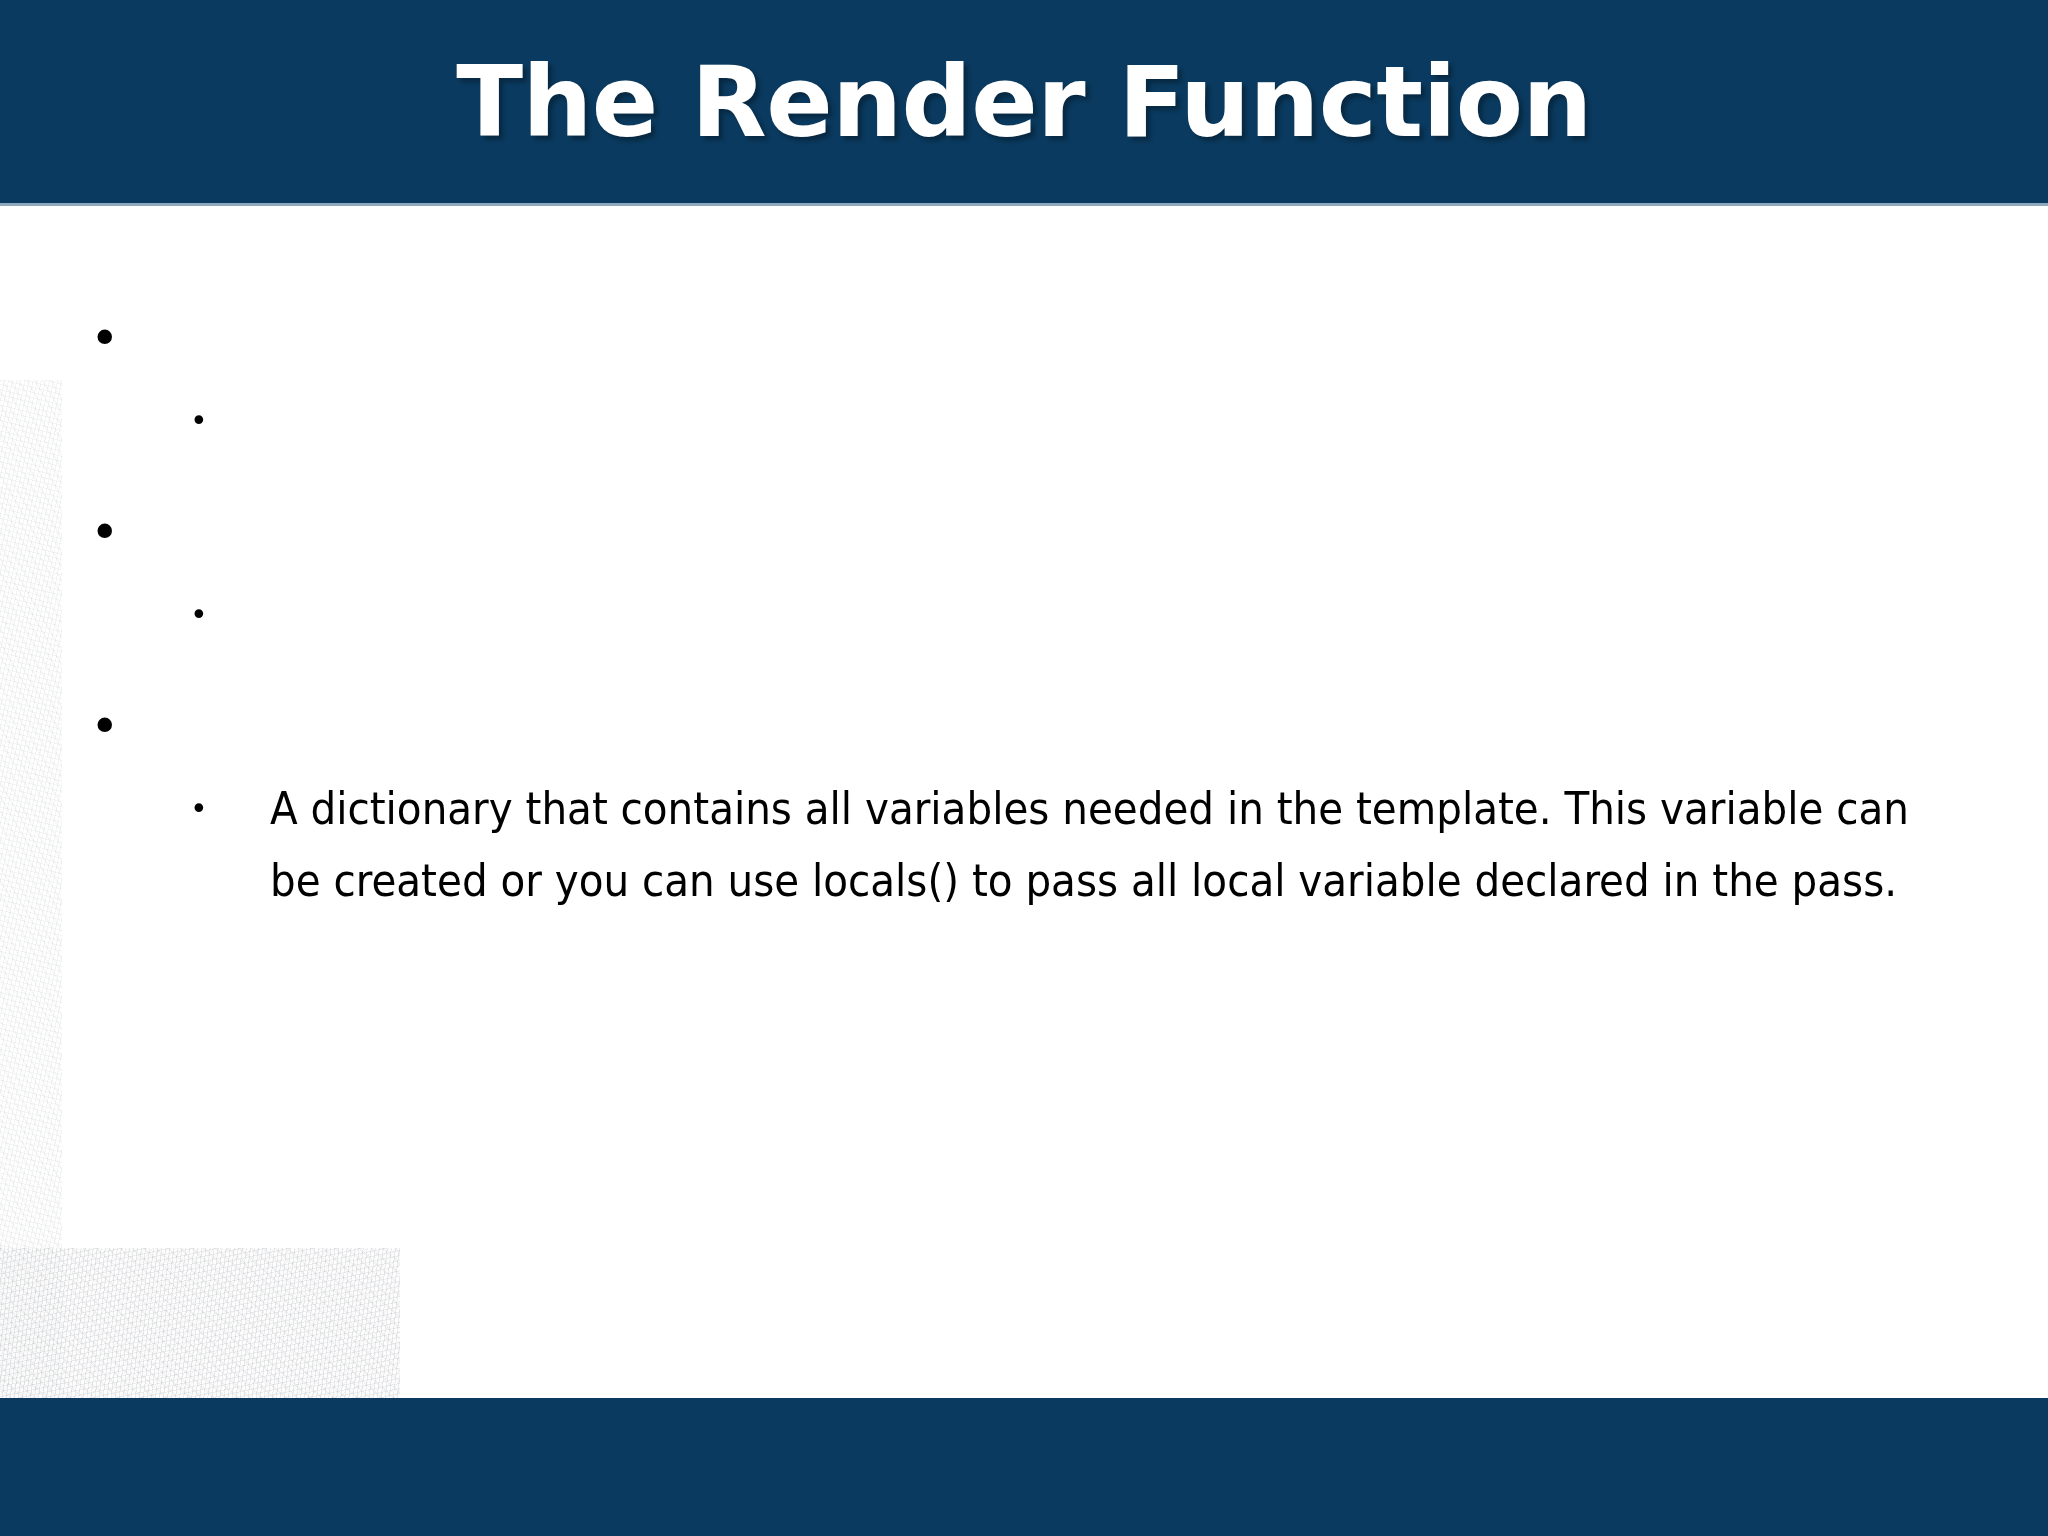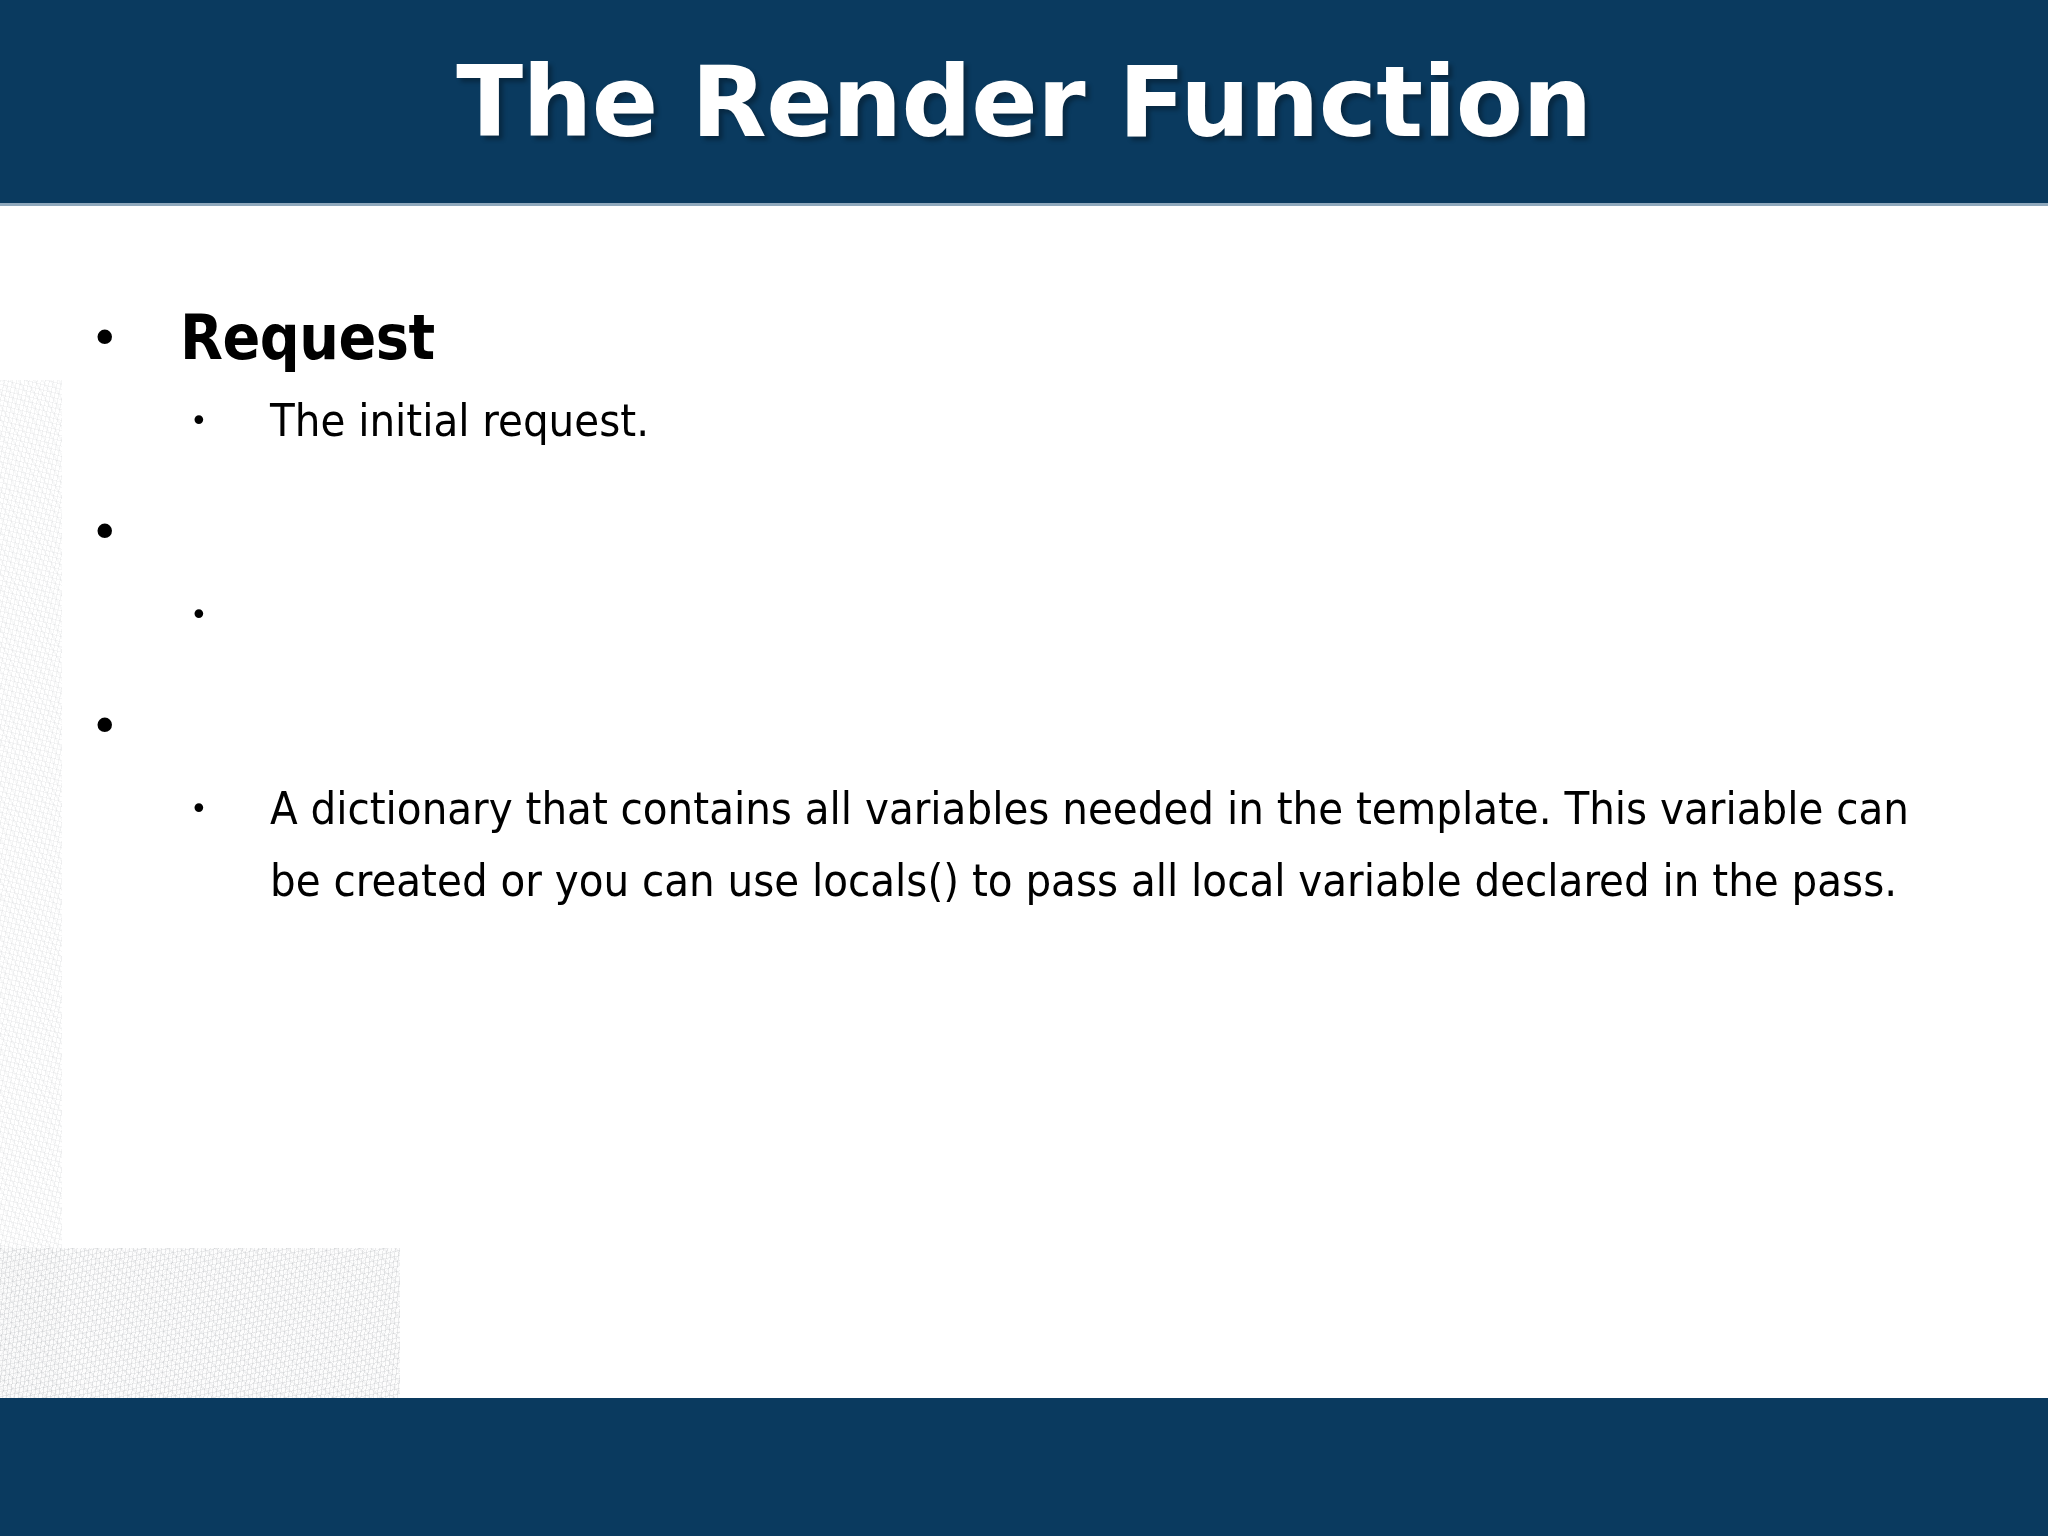--- a/index.html
+++ b/index.html
@@ -180,25 +180,23 @@
   <div class="title-text">The Render Function</div>
 
   <div class="left-texture"></div>
   <div class="bottom-texture"></div>
 
   <div class="content">
 
     <div class="group">
       <div class="bullet-l1">
         <span class="marker">•</span>
-        <span class="text">Request</span>
       </div>
       <div class="bullet-l2">
         <span class="marker">•</span>
-        <span class="text">The initial request.</span>
       </div>
     </div>
 
     <div class="group">
       <div class="bullet-l1">
         <span class="marker">•</span>
       </div>
       <div class="bullet-l2">
         <span class="marker">•</span>
       </div>

